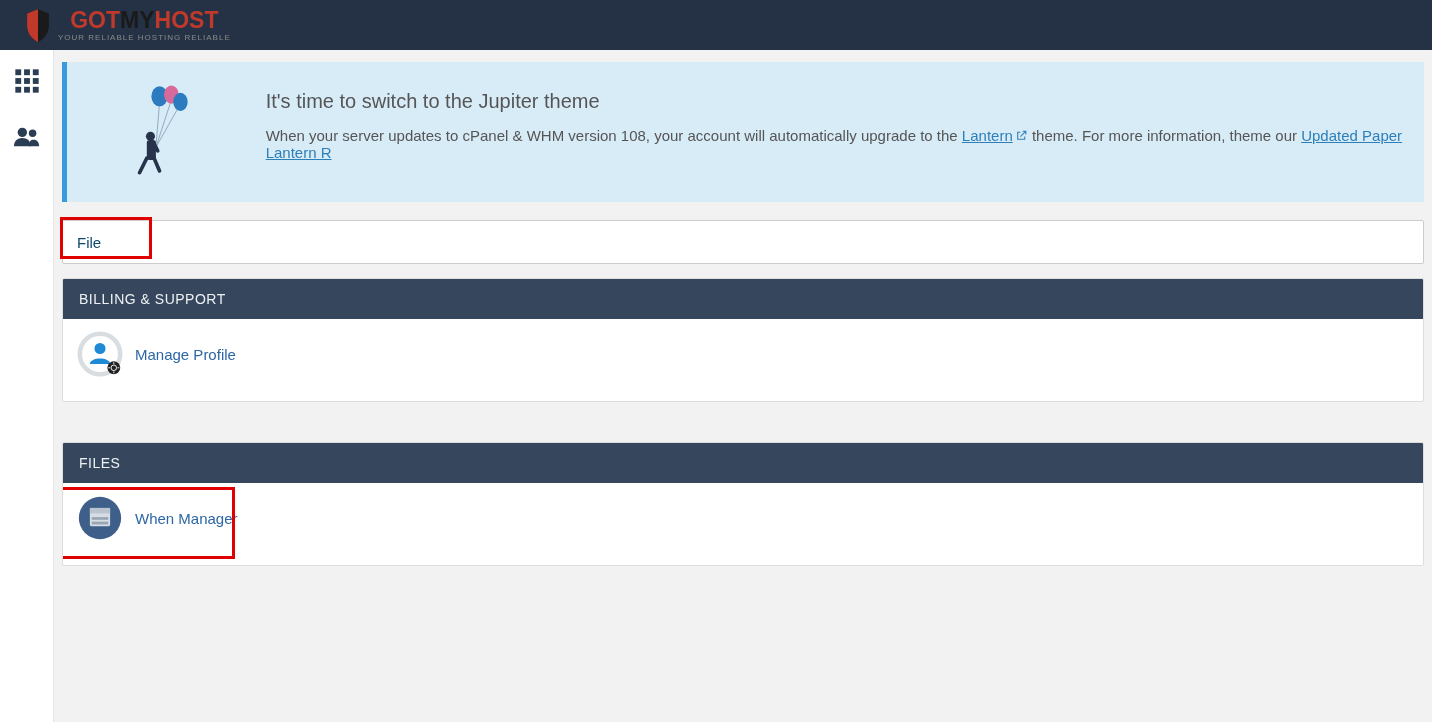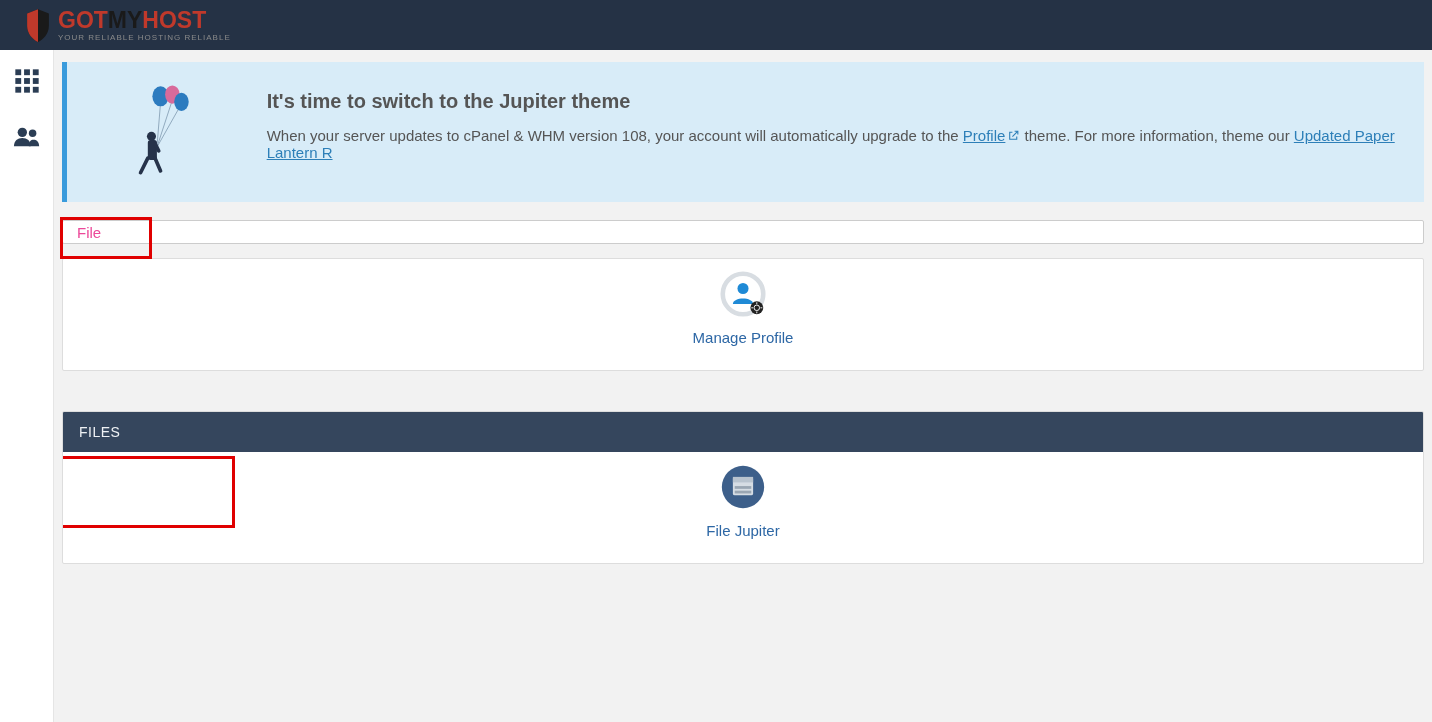--- a/index.html
+++ b/index.html
@@ -6,21 +6,21 @@
   html, body { width: 100%; height: 100%; font-family: Arial, Helvetica, sans-serif; background: #f2f2f2; color: #4d4d4d; }
   body { overflow-x: hidden; }
 
   .topbar {
     height: 50px;
     background: #253245;
     display: flex;
     align-items: center;
     padding-left: 24px;
   }
-  .logo { display: flex; align-items: center; gap: 6px; }
+  .logo { display: flex; align-items: center; gap: 6px; text-align: center; }
   .logo-text { font-family: "Arial Black", Arial, sans-serif; font-weight: 900; letter-spacing: 0px; font-size: 23px; line-height: 1; }
   .logo-text .g1 { color: #c0392b; }
   .logo-text .g2 { color: #1a1a1a; }
   .logo-text .g3 { color: #c0392b; }
   .logo-tag { font-size: 8px; letter-spacing: 1px; color: #8a8a8a; margin-top: 1px; }
 
   .shield-icon {
     width: 28px; height: 34px;
     position: relative;
   }
@@ -50,35 +50,35 @@
     background: #d8ecf8;
     border-left: 5px solid #3a9bdc;
     display: flex;
     align-items: flex-start;
     padding: 18px 18px 22px 18px;
     margin-bottom: 18px;
   }
   .banner-illus { width: 170px; display:flex; justify-content:center; }
   .banner-illus svg { width: 80px; height: 100px; }
   .banner-text { padding-left: 20px; padding-top: 10px; }
-  .banner-title { font-size: 20px; color: #555; font-weight: 700; margin-bottom: 14px; }
+  .banner-title { font-size: 20px; color: #555; font-weight: 400; margin-bottom: 14px; }
   .banner-body { font-size: 15px; color: #555; }
   .banner-body a { color: #2d7fb8; text-decoration: underline; }
   .ext-icon { display:inline-block; width:13px; height:13px; vertical-align:-1px; margin-left:2px; }
   .ext-icon svg { width:13px; height:13px; stroke:#2d7fb8; fill:none; stroke-width:2; }
 
   .search-wrap { margin-bottom: 14px; position: relative; }
   .search-input {
     width: 100%;
-    height: 24px;
+    height: 44px;
     border: 1px solid #ccc;
     border-radius: 2px;
     padding: 0 14px;
     font-size: 15px;
-    color: #ec4899;
+    color: #0c4a6e;
   }
   .search-highlight {
     position:absolute;
     left:-2px; top:-3px;
     width: 92px; height: 42px;
     border: 3px solid #e00000;
     pointer-events:none;
   }
 
   .section {
@@ -94,21 +94,20 @@
     font-size: 14px;
     letter-spacing: 0.5px;
     padding: 12px 16px;
   }
   .section-body { padding: 12px 14px 24px 14px; }
 
   .item {
     display: flex;
     align-items: center;
     gap: 12px;
-    flex-direction: column;
   }
   .item-icon {
     width: 46px; height:46px;
     display:flex; align-items:center; justify-content:center;
   }
   .item-icon svg { width:46px; height:46px; }
   .item-label { color: #2d67a5; font-size: 15px; }
 
   .files-highlight {
     position:absolute;
@@ -178,33 +177,34 @@
           <circle cx="24" cy="62" r="5" fill="#26334a"></circle>
           <rect x="20" y="66" width="10" height="22" rx="3" fill="#26334a"></rect>
           <line x1="20" y1="86" x2="12" y2="102" stroke="#26334a" stroke-width="4" stroke-linecap="round"></line>
           <line x1="28" y1="86" x2="34" y2="100" stroke="#26334a" stroke-width="4" stroke-linecap="round"></line>
           <line x1="28" y1="70" x2="32" y2="78" stroke="#26334a" stroke-width="4" stroke-linecap="round"></line>
         </svg>
       </div>
       <div class="banner-text">
         <div class="banner-title">It's time to switch to the Jupiter theme</div>
         <div class="banner-body">
-          <span>When your server updates to cPanel &amp; WHM version 108, your account will automatically upgrade to the </span><a href="#"><span>Profile</span><span class="ext-icon"><svg viewBox="0 0 24 24">
+          <span>When your server updates to cPanel &amp; WHM version 108, your account will automatically upgrade to the </span><a href="#"><span>Lantern</span><span class="ext-icon"><svg viewBox="0 0 24 24">
                   <path d="M14 4h6v6M20 4L10 14M18 14v5H5V6h5"></path>
                 </svg></span></a><span> theme. For more information, theme our </span><a href="#">Updated Paper Lantern R</a>
         </div>
       </div>
     </div>
 
     <div class="search-wrap">
       <input class="search-input" type="text" value="File" style="">
       <div class="search-highlight"></div>
     </div>
 
     <div class="section">
+      <div class="section-header">BILLING &amp; SUPPORT</div>
       <div class="section-body">
         <a class="item" href="#" style="text-decoration:none">
           <span class="item-icon">
             <svg viewBox="0 0 50 50">
               <circle cx="25" cy="25" r="22" fill="none" stroke="#d8dde2" stroke-width="5"></circle>
               <circle cx="25" cy="19" r="6" fill="#1f8ad6"></circle>
               <path d="M14 36 C14 28 36 28 36 36 Z" fill="#1f8ad6"></path>
               <circle cx="40" cy="40" r="7" fill="#222"></circle>
               <circle cx="40" cy="40" r="3" fill="none" stroke="#fff" stroke-width="1"></circle>
               <g stroke="#fff" stroke-width="1">
@@ -226,20 +226,20 @@
         <a class="item" href="#" style="text-decoration:none">
           <span class="item-icon">
             <svg viewBox="0 0 50 50">
               <circle cx="25" cy="25" r="23" fill="#3d5f8a"></circle>
               <rect x="14" y="14" width="22" height="20" rx="2" fill="#d6dde4"></rect>
               <rect x="14" y="14" width="22" height="6" fill="#b9c4cf"></rect>
               <rect x="16" y="24" width="18" height="3" fill="#9aa6b3"></rect>
               <rect x="16" y="29" width="18" height="3" fill="#9aa6b3"></rect>
             </svg>
           </span>
-          <span class="item-label">File Jupiter</span>
+          <span class="item-label">When Manager</span>
         </a>
         <div class="files-highlight" style="left:-14px; top:4px; width:186px; height:72px;"></div>
       </div>
     </div>
 
   </div>
 </div>
 
 </body></html>

